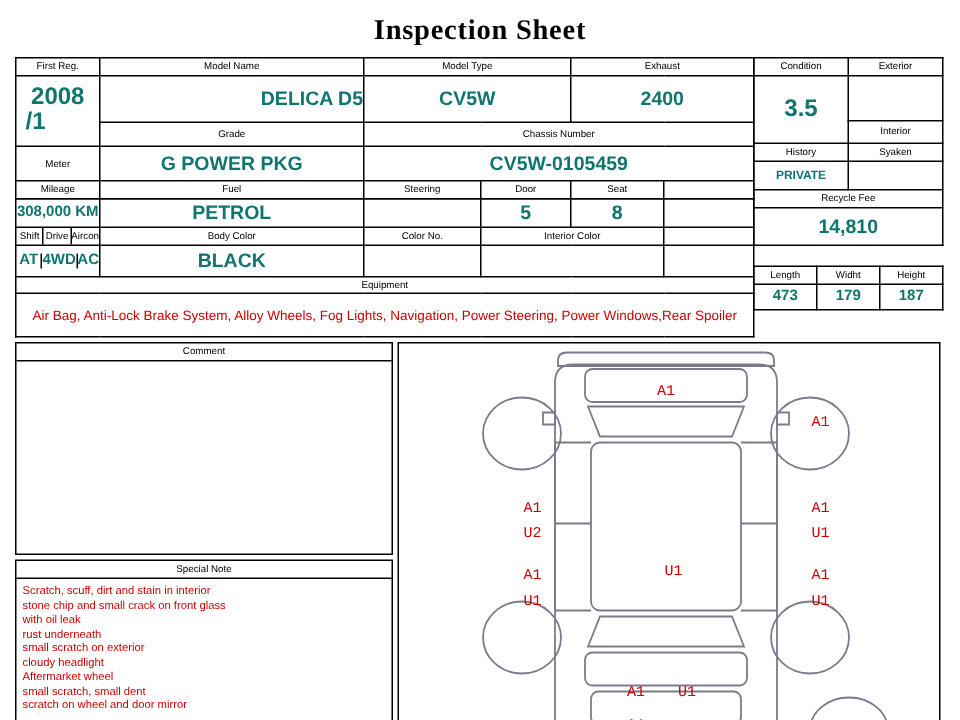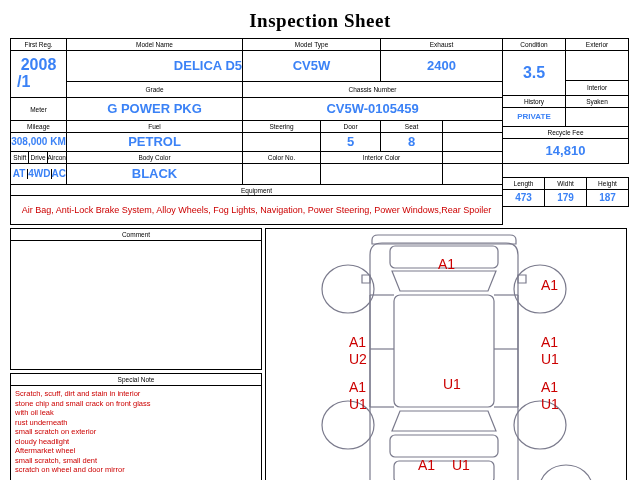--- a/index.html
+++ b/index.html
@@ -39,21 +39,21 @@
     text-align: center;
     vertical-align: middle;
   }
   .lbl {
     font-size: 6.5px;
     color: #000;
     line-height: 9px;
     height: 11px;
   }
   .val {
-    color: #3b82f6;
+    color: #0f766e;
     font-weight: bold;
     line-height: 1.05;
   }
   .v-big { font-size: 16px; }
   .v-mid { font-size: 13px; }
   .v-sm  { font-size: 10px; }
   .v-xs  { font-size: 8px; }
 
   
   .top-wrap {
@@ -117,23 +117,23 @@
     overflow: hidden;
   }
   .diagram-box svg {
     position: absolute;
     top: 0;
     left: 0;
   }
   .dmark {
     position: absolute;
     color: #cc0000;
-    font-size: 14px;
+    font-size: 10px;
     font-weight: normal;
-    font-family: Liberation Sans, sans-serif;
+    font-family: Liberation Mono, monospace;
     white-space: nowrap;
   }
 </style>
 </head>
 <body>
 
 <div id="sheet">
 
   <div class="title">Inspection Sheet</div>
 

